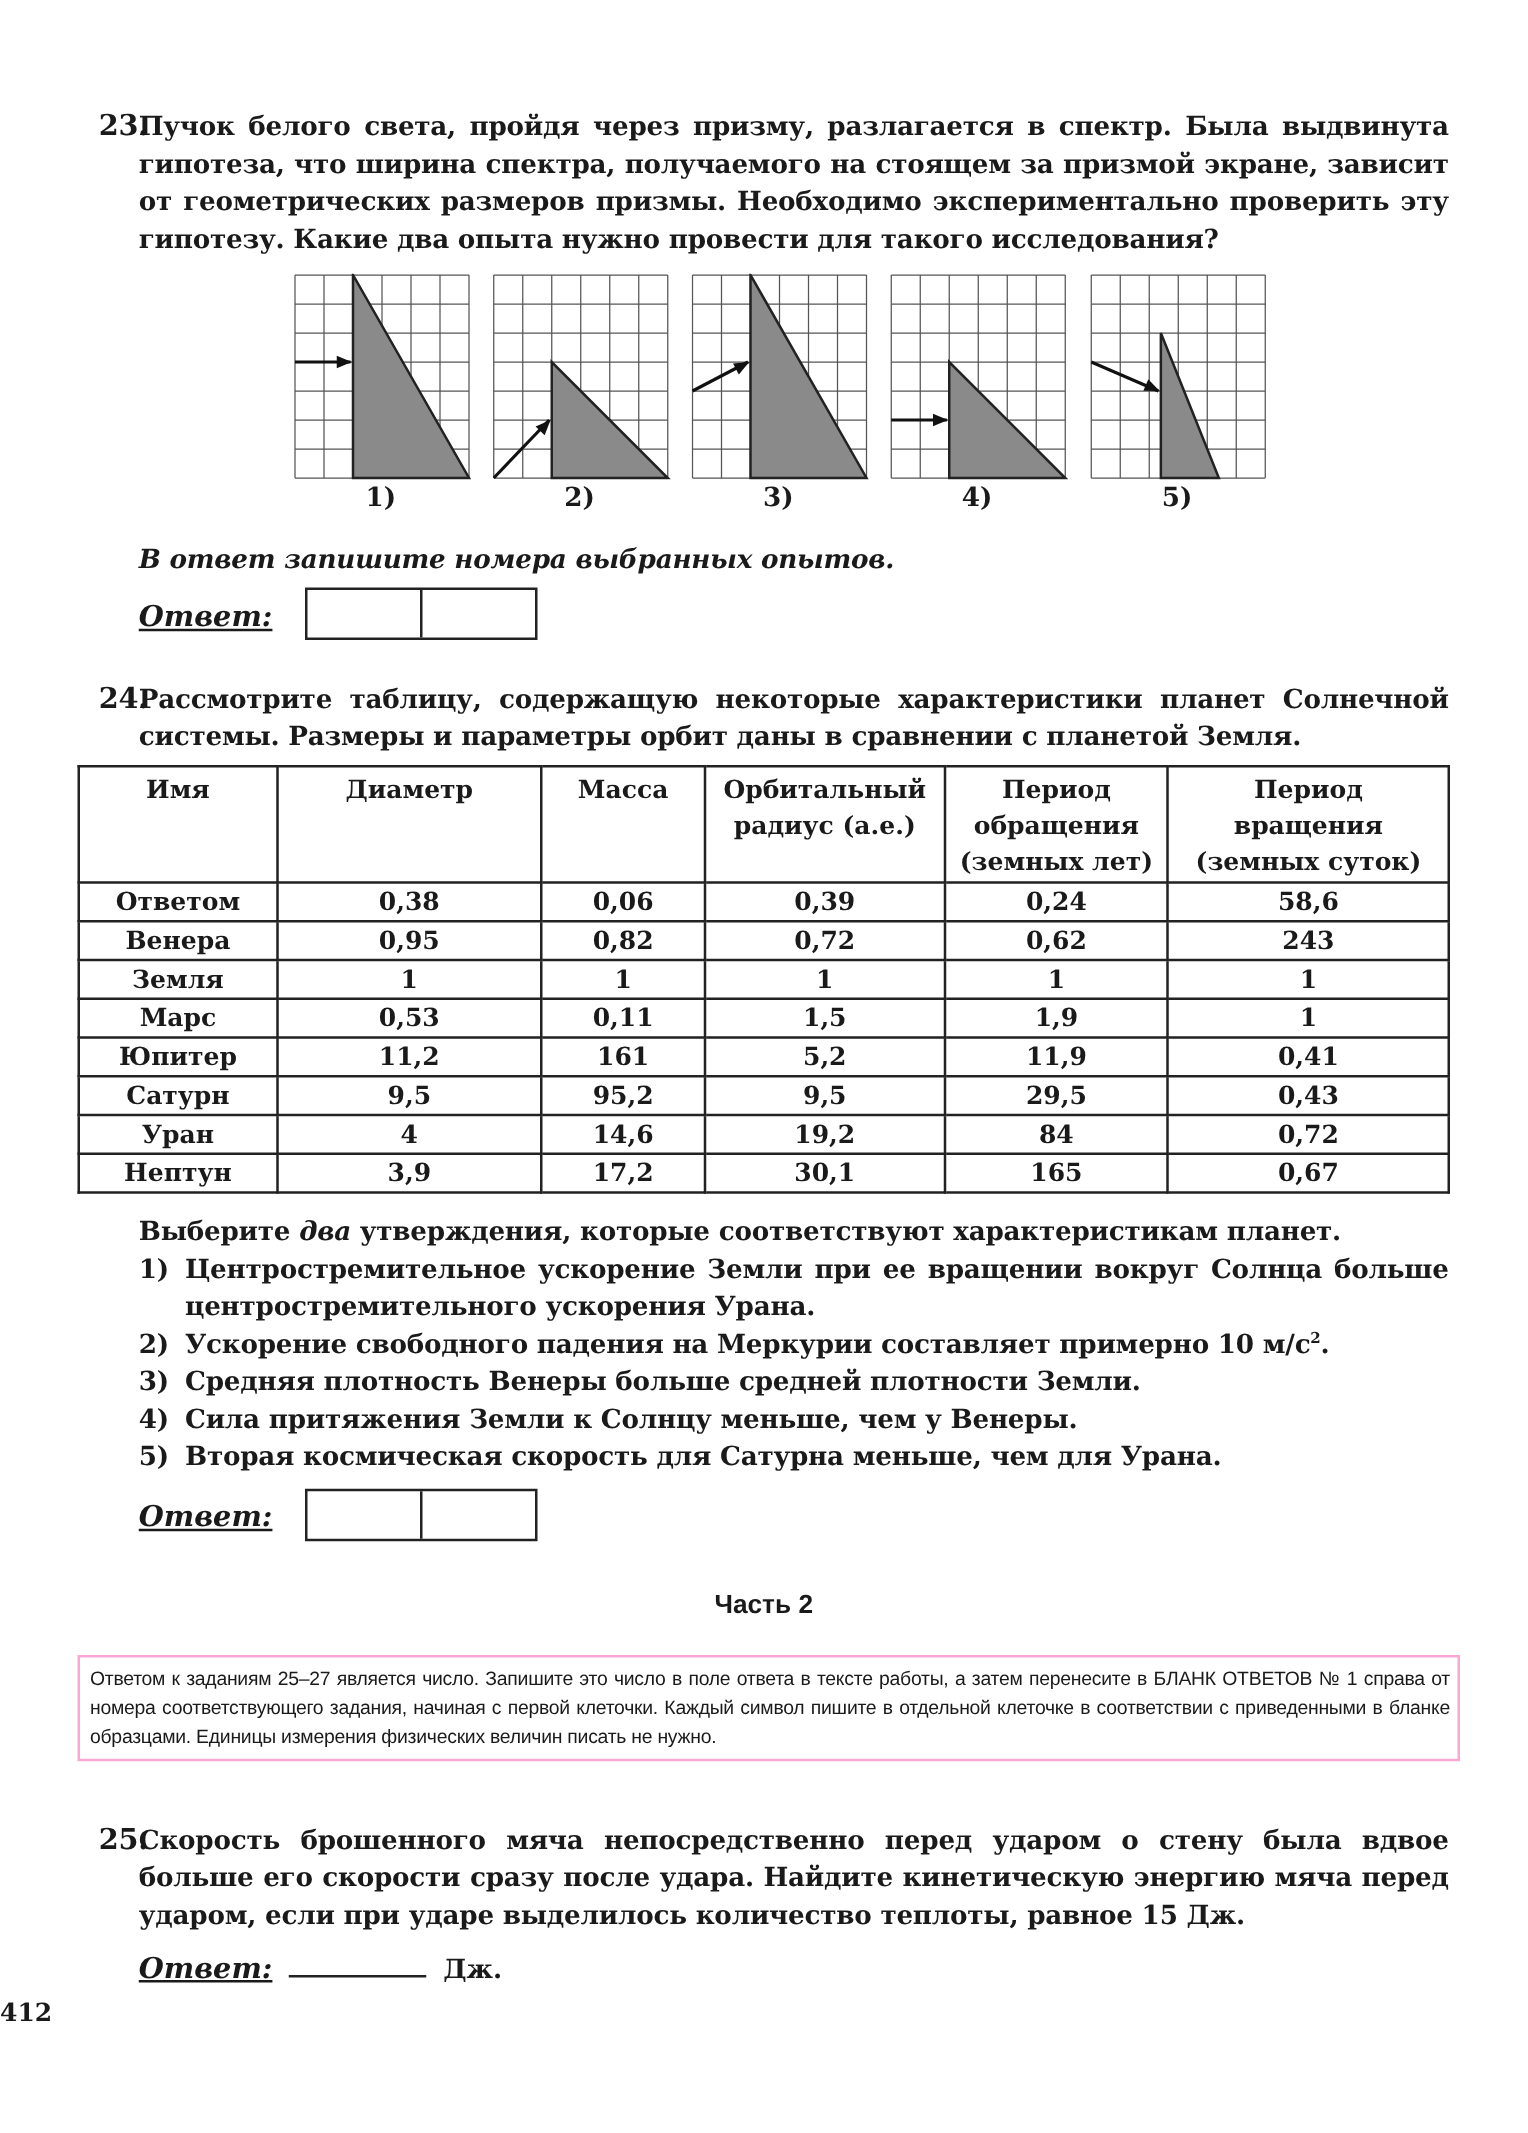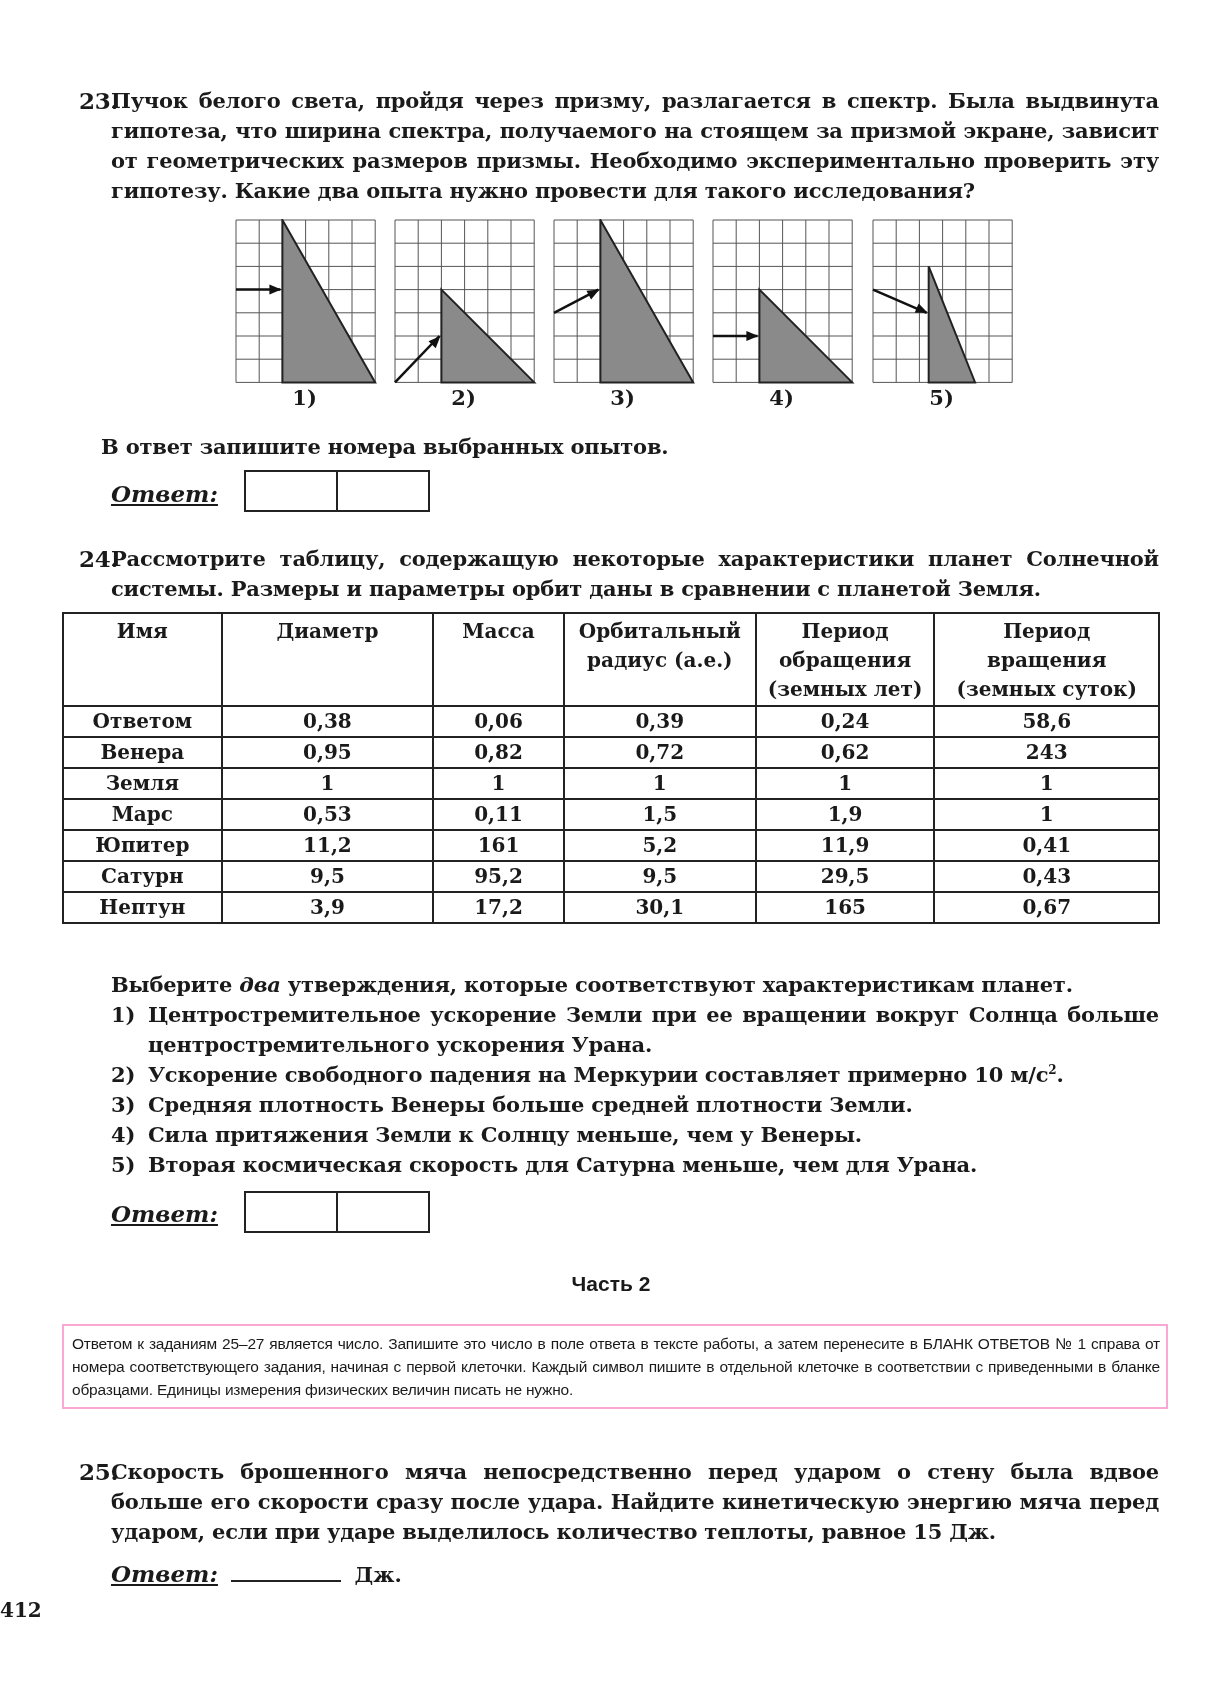--- a/index.html
+++ b/index.html
@@ -149,21 +149,21 @@
         <line y1="139.2" y2="139.2" x1="0" x2="139.2" stroke="#555" stroke-width="1"></line>
         <line y1="162.4" y2="162.4" x1="0" x2="139.2" stroke="#555" stroke-width="1"></line>
         <polygon points="55.68,46.400000000000006 55.68,162.4 102.08,162.4" fill="#8a8a8a" stroke="#222" stroke-width="2"></polygon>
         <line x1="0" y1="69.60000000000001" x2="53.68" y2="92.80000000000001" stroke="#111" stroke-width="2.5"></line>
         <polygon points="54.68,92.80000000000001 45.64836723268956,83.44961981754517 41.68112472660045,92.62899816784099" fill="#111"></polygon>
       </g>
     </svg>
     <div class="grid-label" style="left: 921.6px;">5)</div>
   </div>
 
-<div class="abs qtext" style="left:101px; top:432px;">В ответ запишите номера выбранных опытов.</div>
+<div class="abs qtext" style="left:111px; top:432px;font-style:italic;">В ответ запишите номера выбранных опытов.</div>
 <div class="abs answer-label" style="left:111px; top:480px;">Ответ:</div>
 <div class="ansbox" style="left:244px; top:470px;">
   <div class="cell"></div>
   <div class="cell"></div>
 </div>
 
 <div class="qnum qtext" style="top:544px;">24.</div>
 <div class="qbody qtext" style="top:544px;">Рассмотрите таблицу, содержащую некоторые характеристики планет Солнечной системы. Размеры и параметры орбит даны в сравнении с планетой Земля.</div>
 
 <table class="planets">
@@ -245,20 +245,28 @@
       </tr>
       <tr>
         <td>Сатурн</td>
         <td>9,5</td>
         <td>95,2</td>
         <td>9,5</td>
         <td>29,5</td>
         <td>0,43</td>
       </tr>
       <tr>
+        <td>Уран</td>
+        <td>4</td>
+        <td>14,6</td>
+        <td>19,2</td>
+        <td>84</td>
+        <td>0,72</td>
+      </tr>
+      <tr>
         <td>Нептун</td>
         <td>3,9</td>
         <td>17,2</td>
         <td>30,1</td>
         <td>165</td>
         <td>0,67</td>
       </tr>
     </tbody>
 </table>
 

